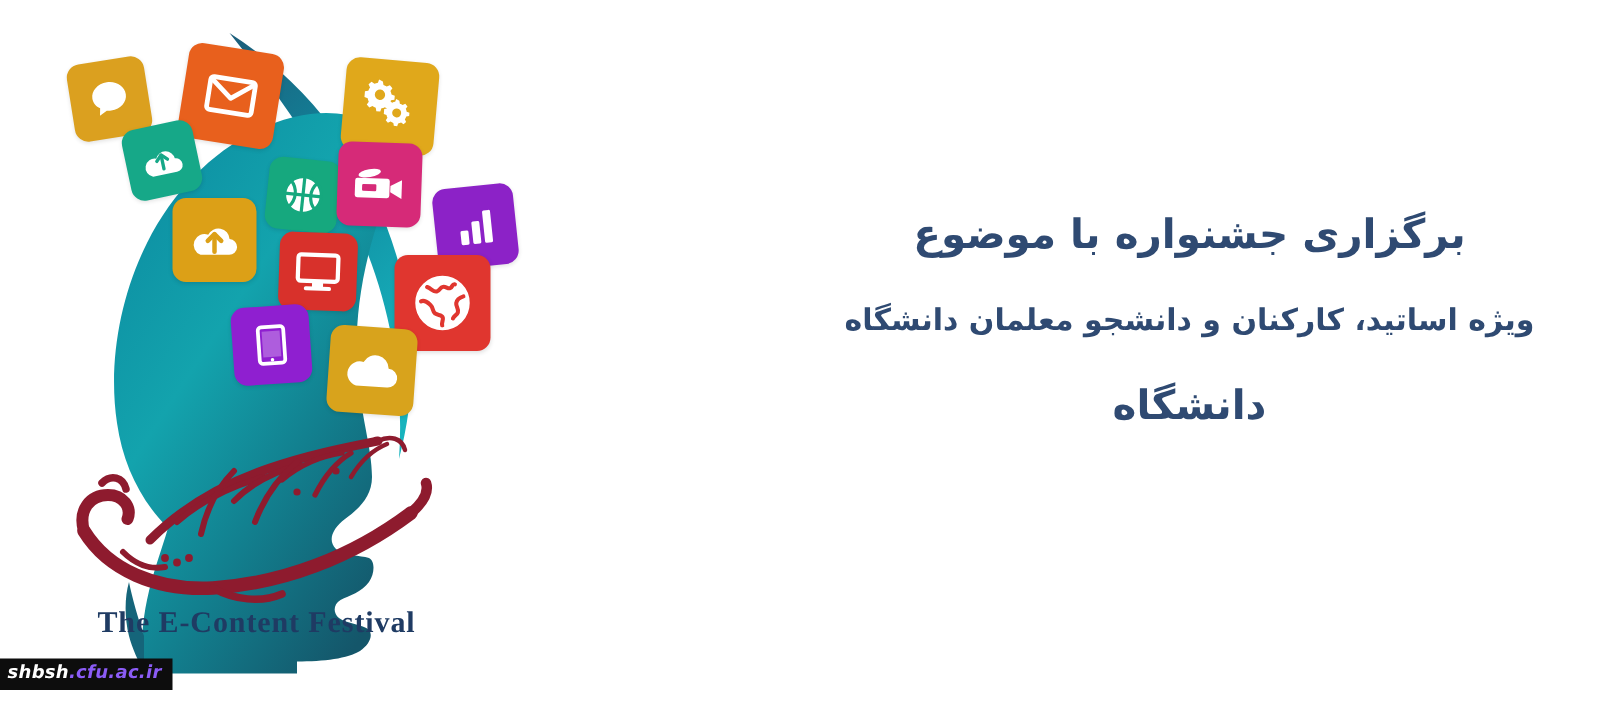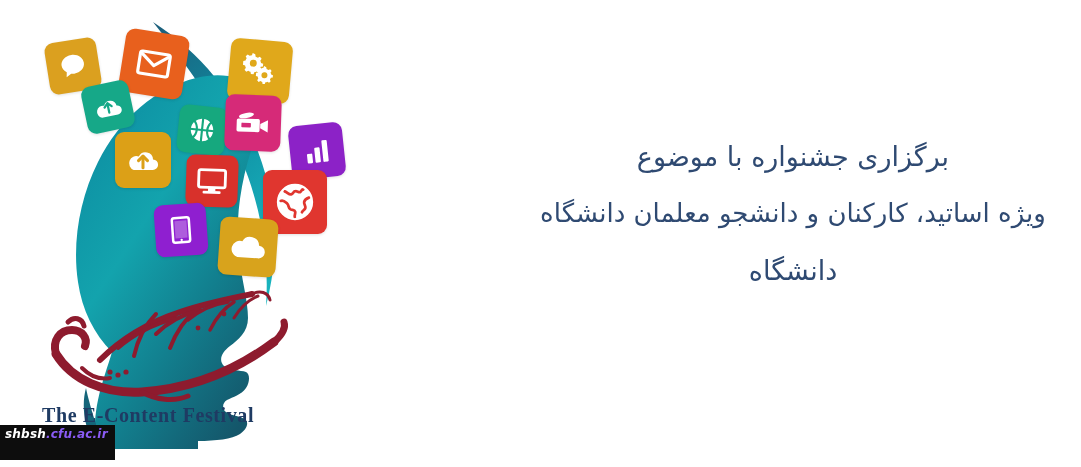--- a/index.html
+++ b/index.html
@@ -58,58 +58,59 @@
     left: 0;
     top: 0;
     width: 262px;
     height: 132px;
   }
   #logo-latin {
     position: absolute;
     left: 4px;
     top: 128px;
     width: 258px;
+    text-align: center;
     font-family: "Liberation Serif", "DejaVu Serif", serif;
     font-weight: bold;
     font-size: 20px;
     letter-spacing: 0.6px;
     color: #1f3b63;
     white-space: nowrap;
   }
 
   
   #headline {
     position: absolute;
     right: 8px;
     top: 128px;
     width: 560px;
     direction: rtl;
     text-align: center;
     color: #2f4a72;
     font-family: "DejaVu Sans", "Liberation Sans", sans-serif;
-    font-weight: normal;
+    font-weight: bold;
     font-size: 27px;
     line-height: 57px;
   }
   #headline .hl-line {
     white-space: nowrap;
     display: block;
   }
   #headline .hl-line.wide {
-    font-size: 26px;
+    font-size: 20px;
     letter-spacing: -0.3px;
   }
 
   
   #watermark {
     position: absolute;
     left: 0;
     bottom: 7px;
     background: #0d0d0d;
-    padding: 3px 7px 20px 5px;
+    padding: 3px 7px 6px 5px;
     display: flex;
     align-items: baseline;
     font-family: "DejaVu Sans", "Liberation Sans", sans-serif;
     font-style: italic;
     font-weight: bold;
     font-size: 12px;
     line-height: 1;
     letter-spacing: 0.2px;
   }
   #watermark .wm-a { color: #ffffff; }

